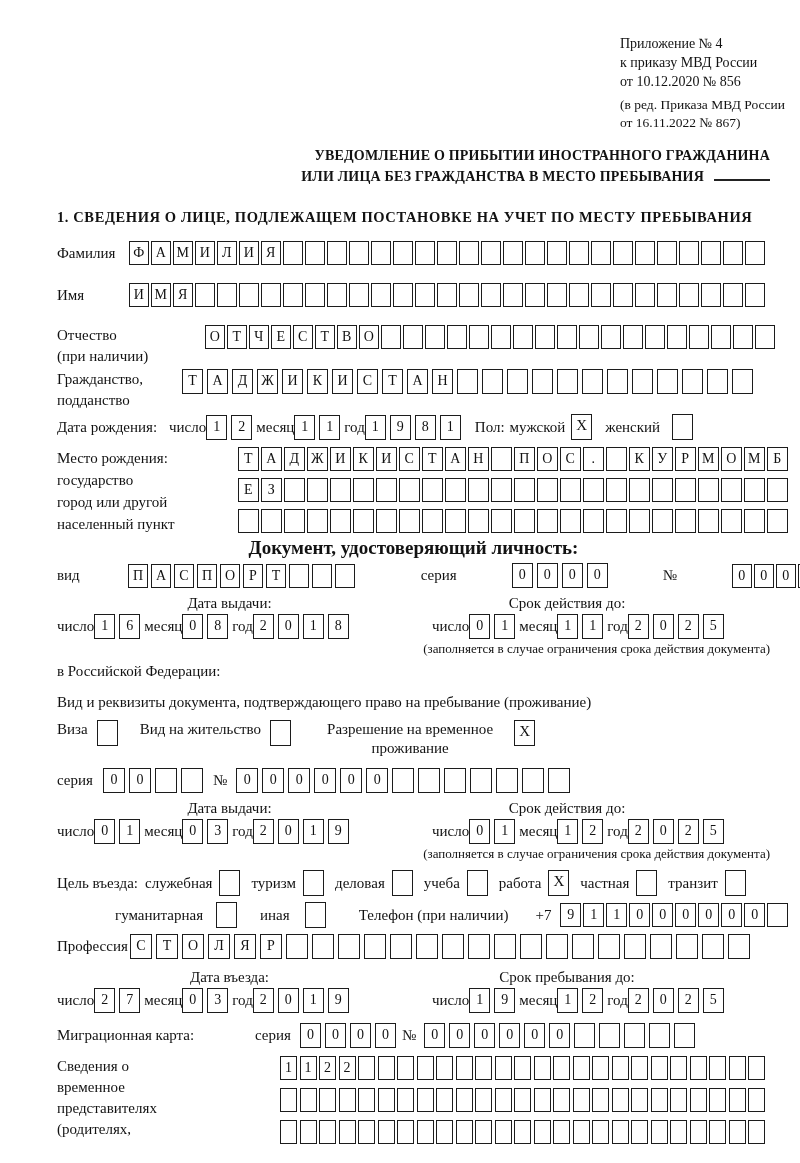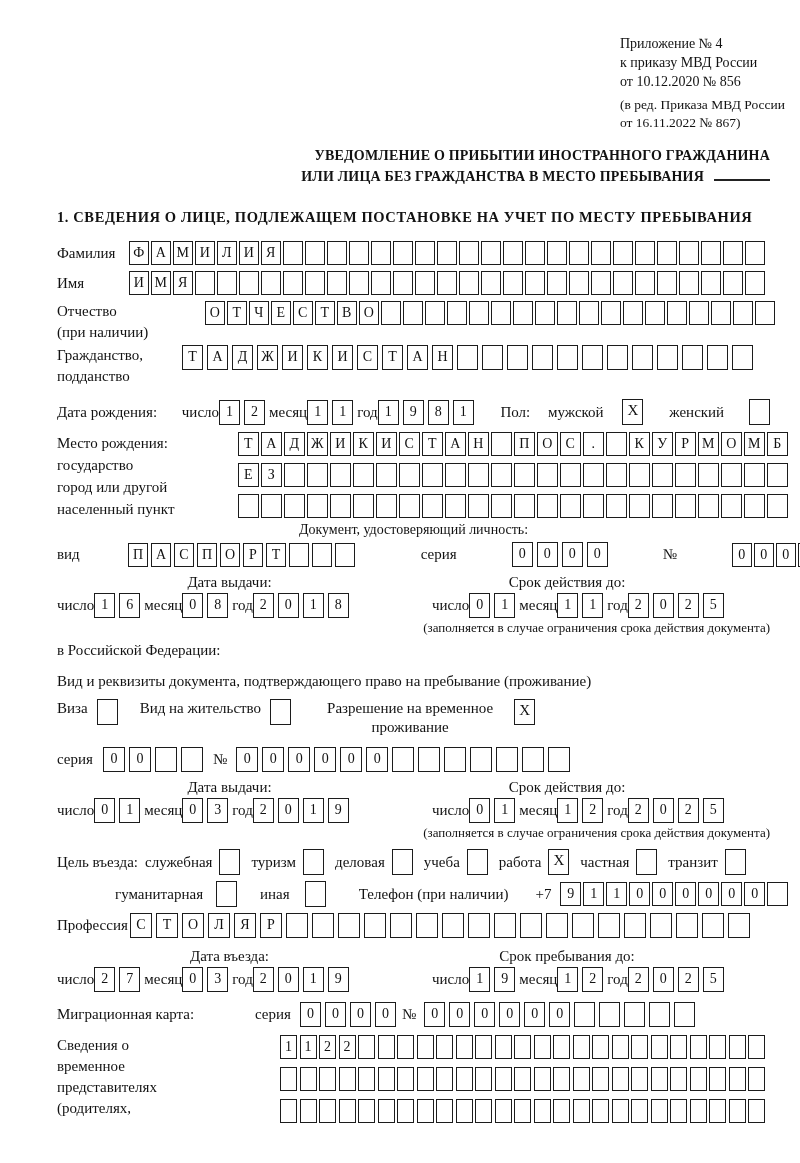--- a/index.html
+++ b/index.html
@@ -11,21 +11,21 @@
     font-size:15px; padding:34px 30px 0 57px;
   }
   
   .appendix { margin-left:563px; width:190px; font-size:14px; line-height:19px; }
   .amendment { margin-top:5px; font-size:13.5px; line-height:18px; }
   .forma { text-align:right; font-weight:bold; font-size:15px; margin-top:16px; letter-spacing:.5px; }
   .title { text-align:right; font-weight:bold; font-size:14px; line-height:21px; margin-top:13px; letter-spacing:.2px; }
   .blank-underline { display:inline-block; width:56px; border-bottom:2px solid #222; height:14px; margin-left:10px; }
   .sec-heading { margin-top:22px; font-weight:bold; font-size:14.5px; letter-spacing:.6px; }
   
-  .row { display:flex; align-items:center; margin-top:6px; }
+  .row { display:flex; align-items:center; margin-top:18px; }
   .row.top { align-items:flex-start; }
   .lbl { white-space:nowrap; }
   .lblcol { line-height:21px; flex:none; }
   .w72 { width:72px; flex:none; }
   .w148 { width:148px; flex:none; }
   .w125 { width:125px; flex:none; }
   .w153 { width:153px; flex:none; }
   .w223 { width:223px; flex:none; }
   
   .cells { display:inline-flex; align-items:center; flex:none; }
@@ -212,21 +212,21 @@
         <span class="cbox"></span>
         <span class="cbox"></span>
         <span class="cbox"></span>
         <span class="cbox"></span>
         <span class="cbox"></span>
         <span class="cbox"></span>
         <span class="cbox"></span>
       </span>
   </div>
 
-  <div class="row" style="margin-top:12px;justify-content:space-between;">
+  <div class="row" style="margin-top:3px;">
     <span class="lbl" style="width:112px;">Дата рождения:</span>
     <span class="dg">
       <span class="lbl">число</span>
       <span class="cells c25">
           <span class="cbox">1</span>
           <span class="cbox">2</span>
         </span>
       <span class="lbl">месяц</span>
       <span class="cells c25">
           <span class="cbox">1</span>
@@ -333,21 +333,21 @@
           <span class="cbox"></span>
           <span class="cbox"></span>
           <span class="cbox"></span>
           <span class="cbox"></span>
           <span class="cbox"></span>
           <span class="cbox"></span>
         </span>
     </span>
   </div>
 
-  <div class="ctr" style="font-weight:normal;font-size:14px;margin-top:2px;">Документ, удостоверяющий личность:</div>
+  <div class="ctr" style="font-weight:bold;font-size:19px;margin-top:2px;">Документ, удостоверяющий личность:</div>
 
   <div class="row" style="margin-top:4px;gap:48px;">
     <span class="lbl" style="width:55px;">вид</span>
     <span class="cells c23">
         <span class="cbox">П</span>
         <span class="cbox">А</span>
         <span class="cbox">С</span>
         <span class="cbox">П</span>
         <span class="cbox">О</span>
         <span class="cbox">Р</span>

